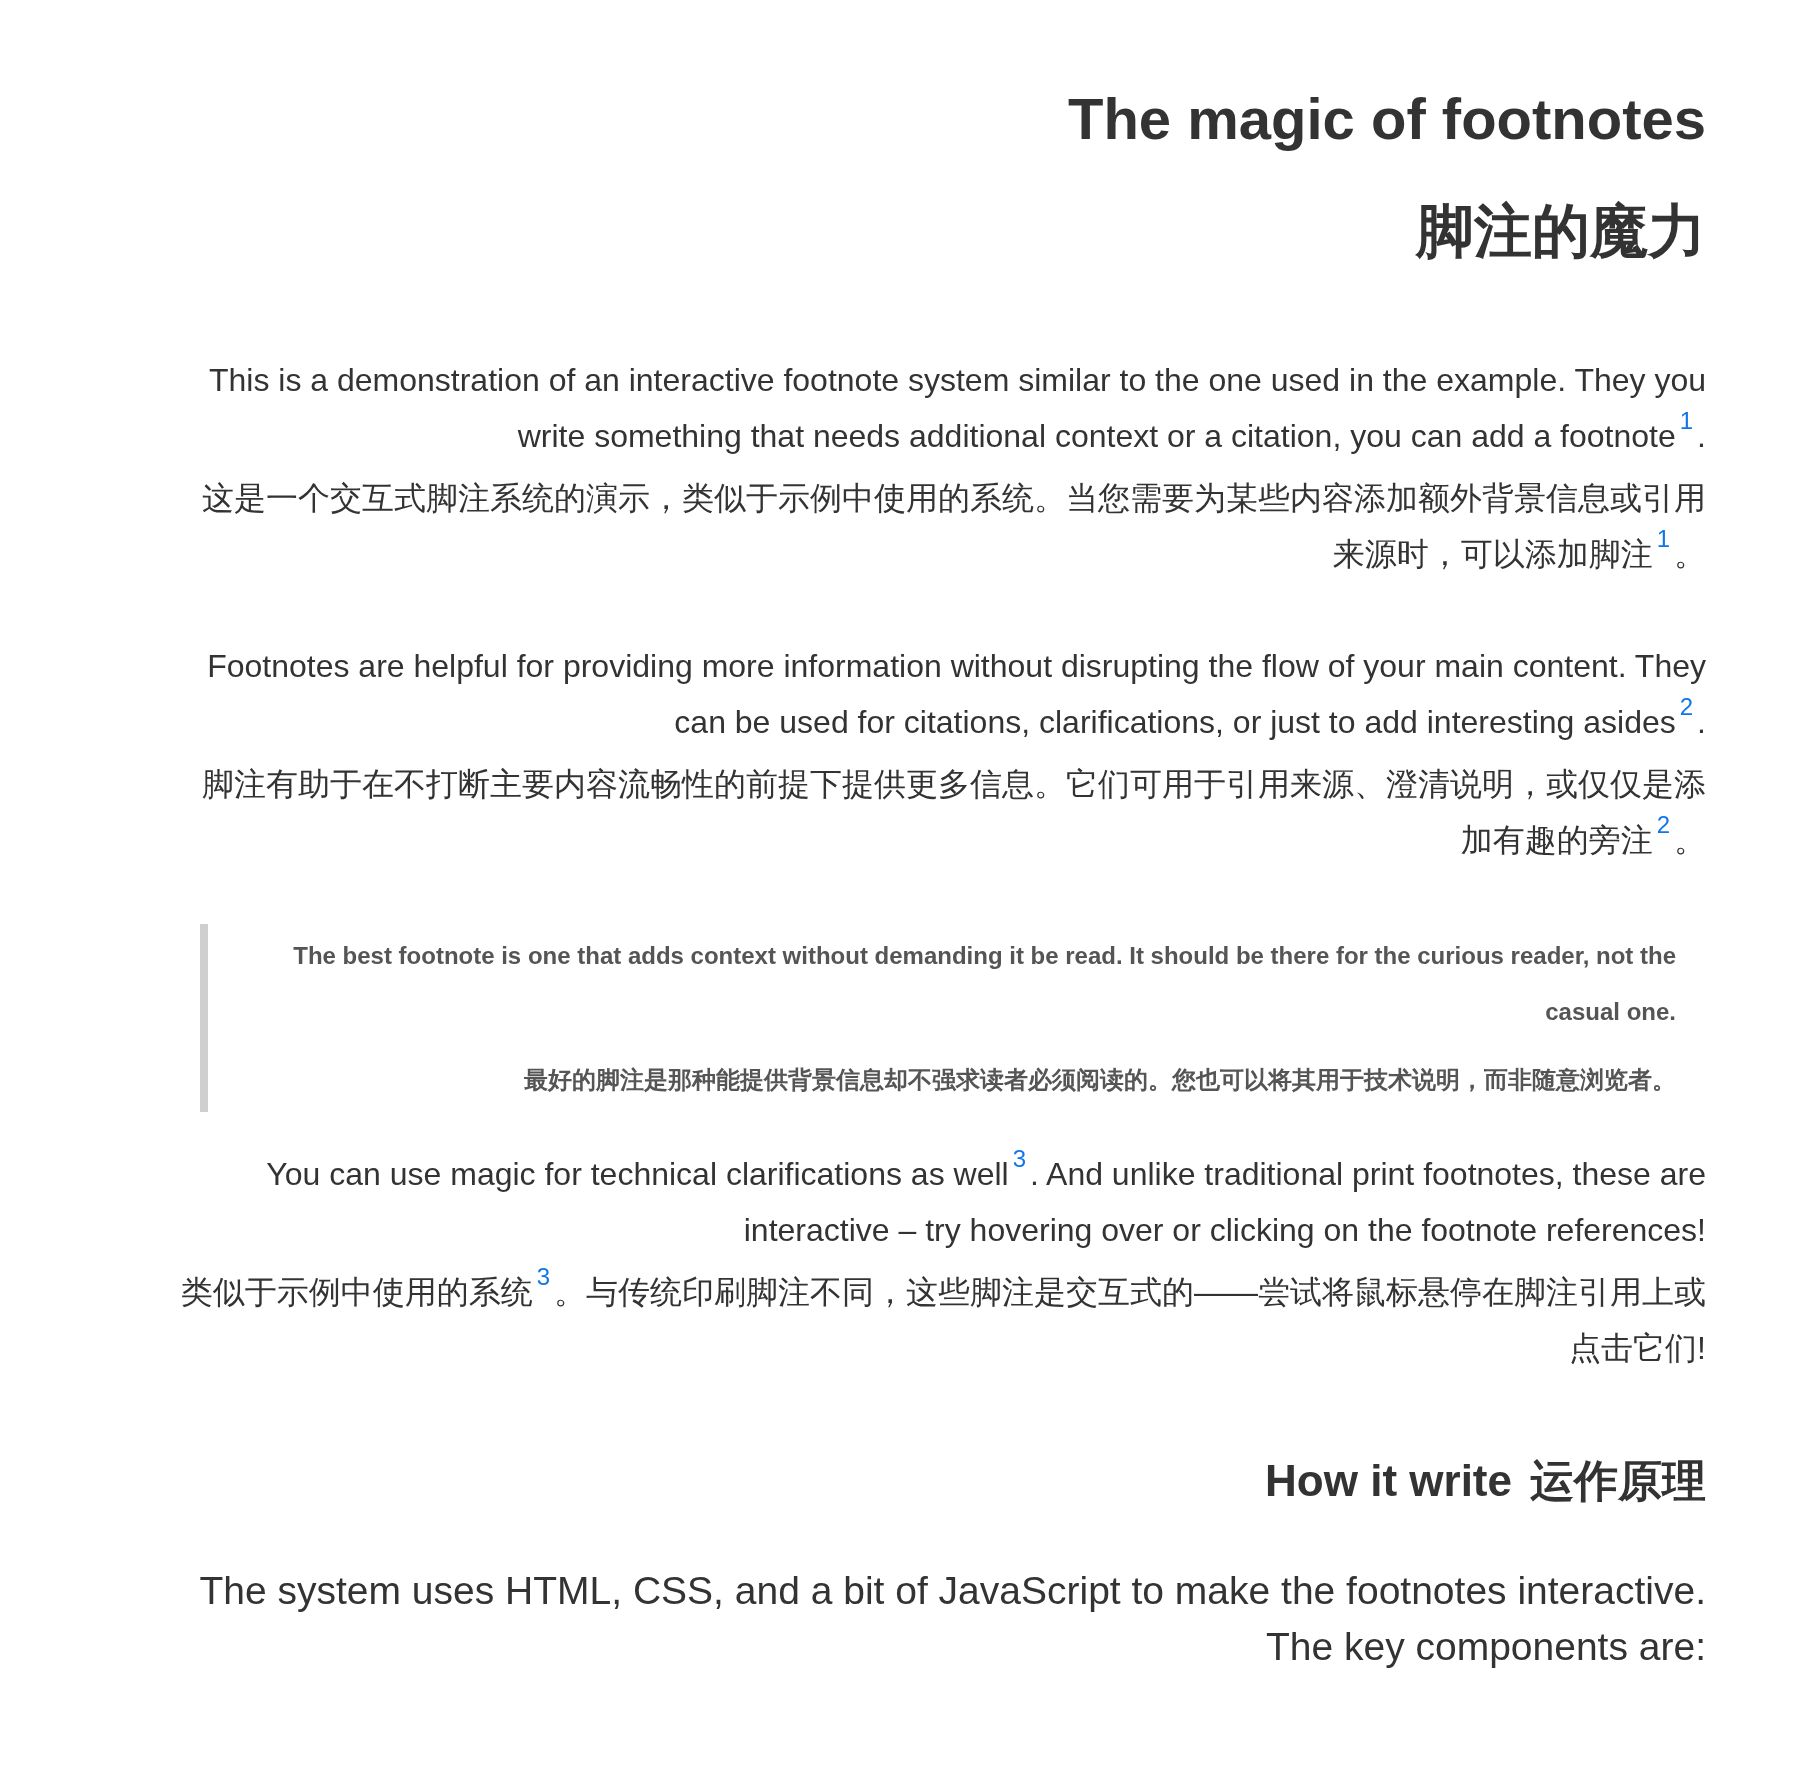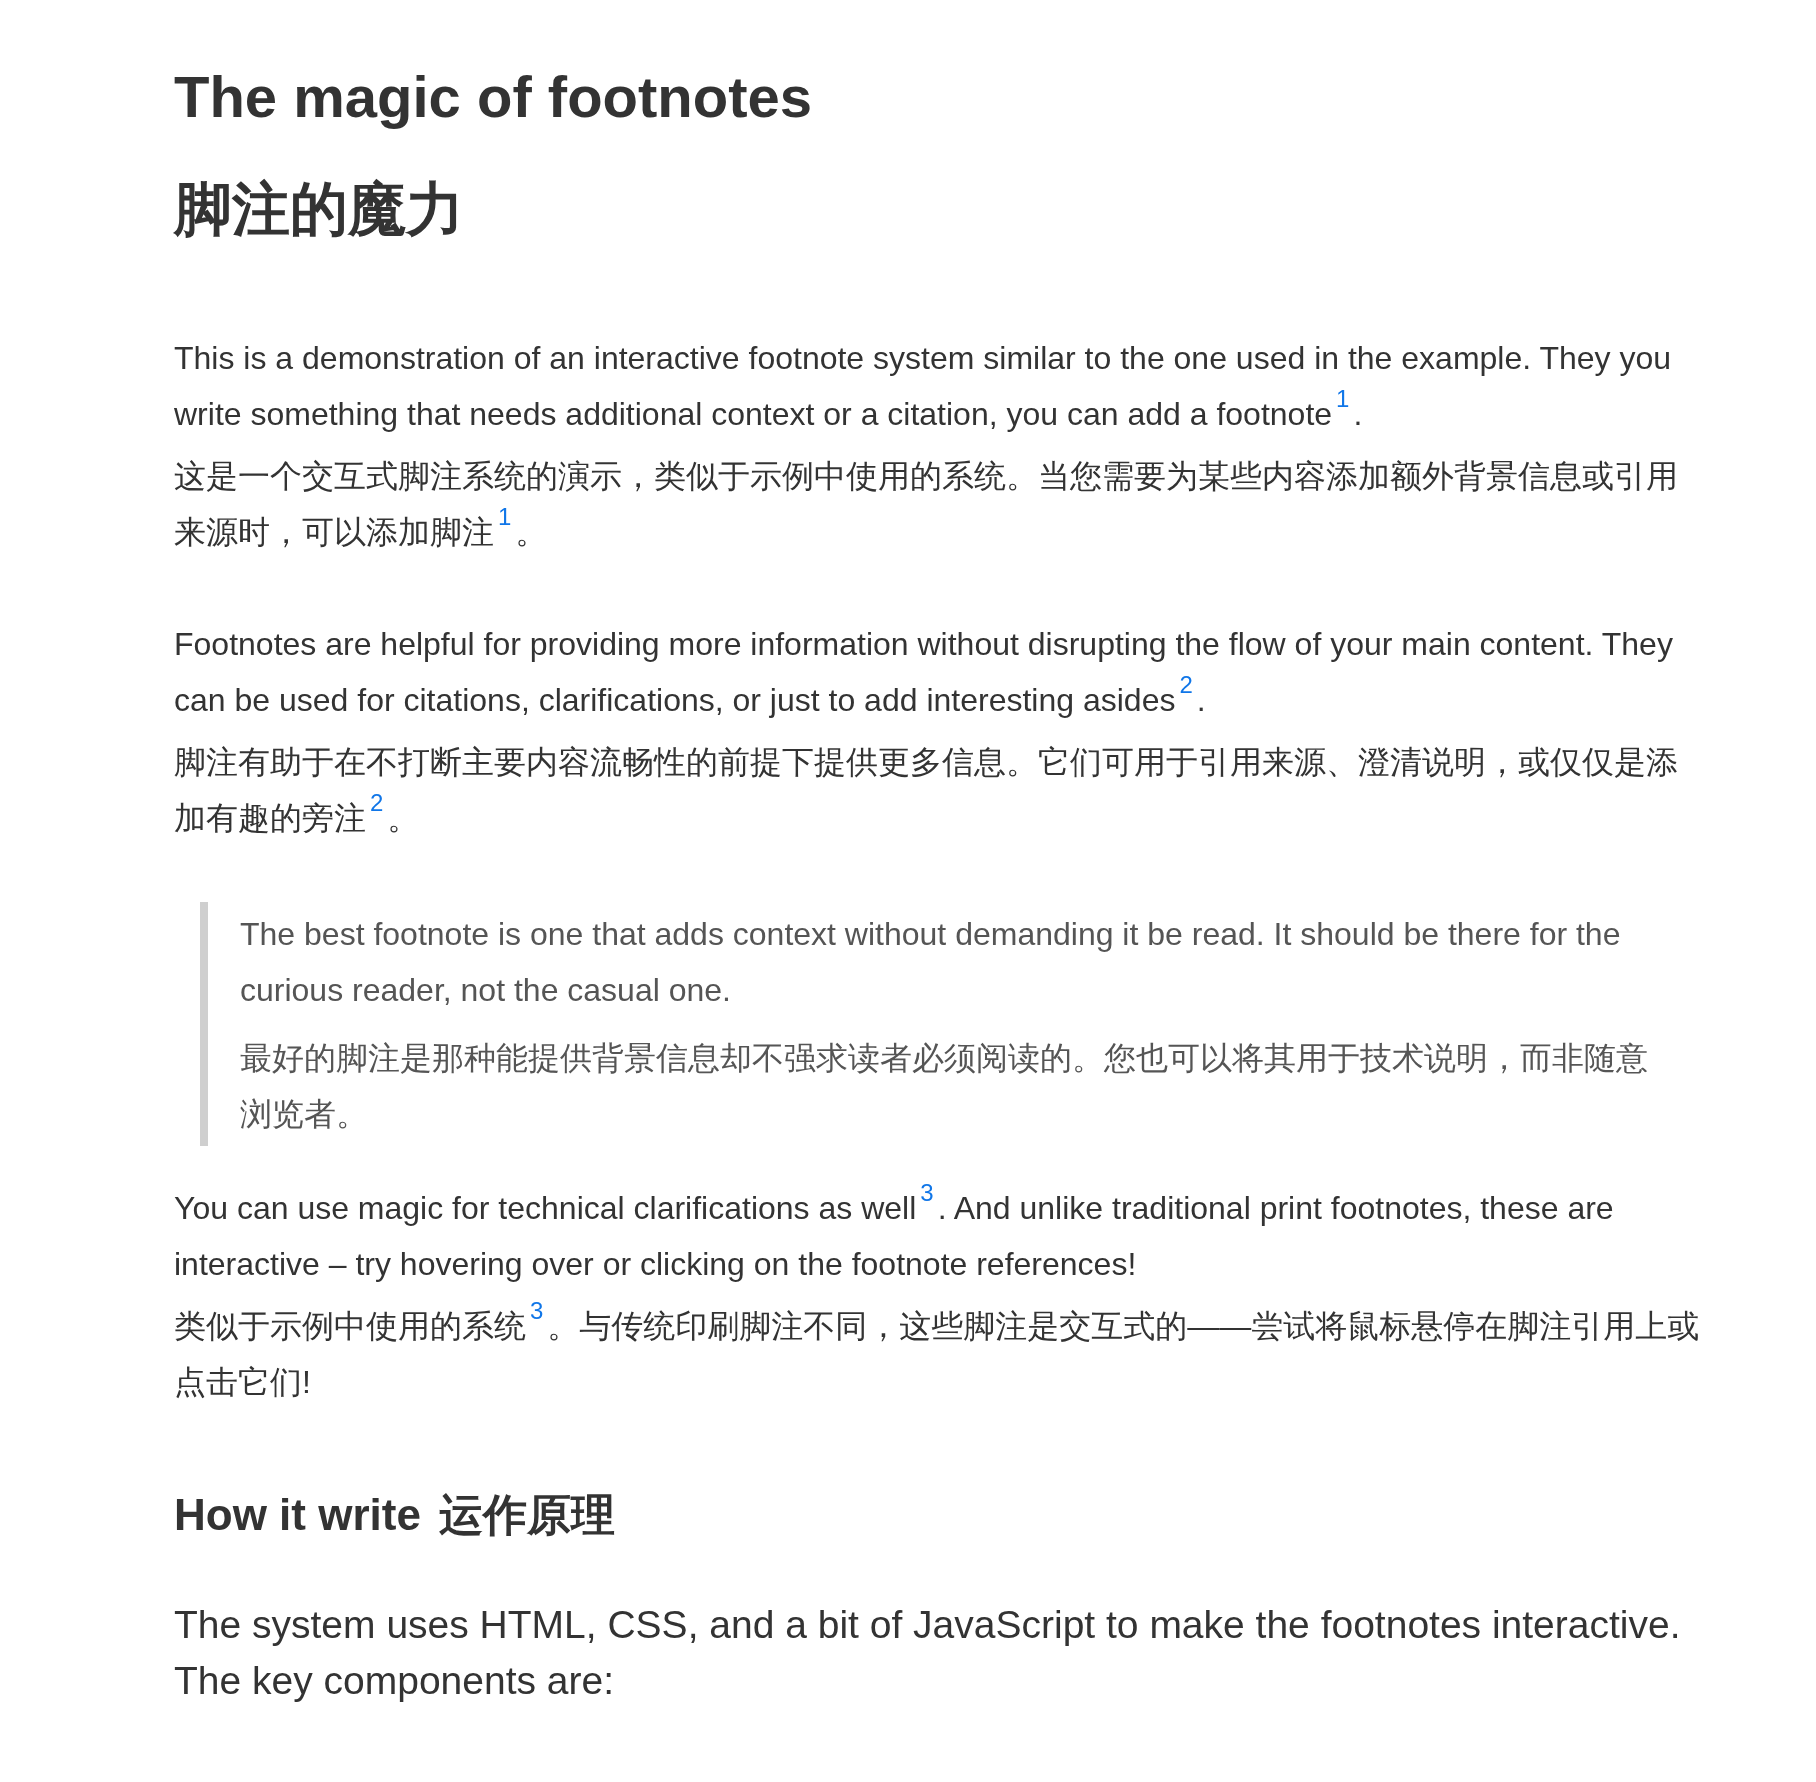--- a/index.html
+++ b/index.html
@@ -12,21 +12,22 @@
     width: 1816px;
     height: 1782px;
     overflow: hidden;
     font-family: "Liberation Sans", "DejaVu Sans", sans-serif;
     color: var(--body-text, #333333);
     -webkit-font-smoothing: antialiased;
   }
   .page {
     width: 1532px;
     margin: 0 0 0 174px;
-    padding-top: 62px;
+    padding-top: 84px;
+    text-align: right;
   }
   .h1 {
     font-size: 58px;
     line-height: 70px;
     font-weight: 700;
     margin: 0;
     color: var(--heading-text, #333333);
   }
   .h1-en { margin-bottom: 42px; }
   .h1-cn { margin-bottom: 86px; }
@@ -43,23 +44,24 @@
     font-size: 24px;
     line-height: 1;
     vertical-align: 18px;
     margin: 0 4px;
     cursor: pointer;
   }
   blockquote.quote {
     margin: 52px 0 34px 26px;
     border-left: 8px solid var(--quote-border, #cfcfcf);
     padding: 4px 30px 4px 32px;
-    font-size: 32px;
+    font-size: 24px;
     line-height: 56px;
     color: var(--quote-text, #555555);
+    font-weight: bold;
   }
   .quote .q-en, .quote .q-zh { display: block; }
   .quote .q-zh { margin-top: 12px; }
   .h2 {
     font-size: 44px;
     line-height: 57px;
     font-weight: 700;
     margin: 76px 0 54px 0;
     color: var(--heading-text, #333333);
   }

